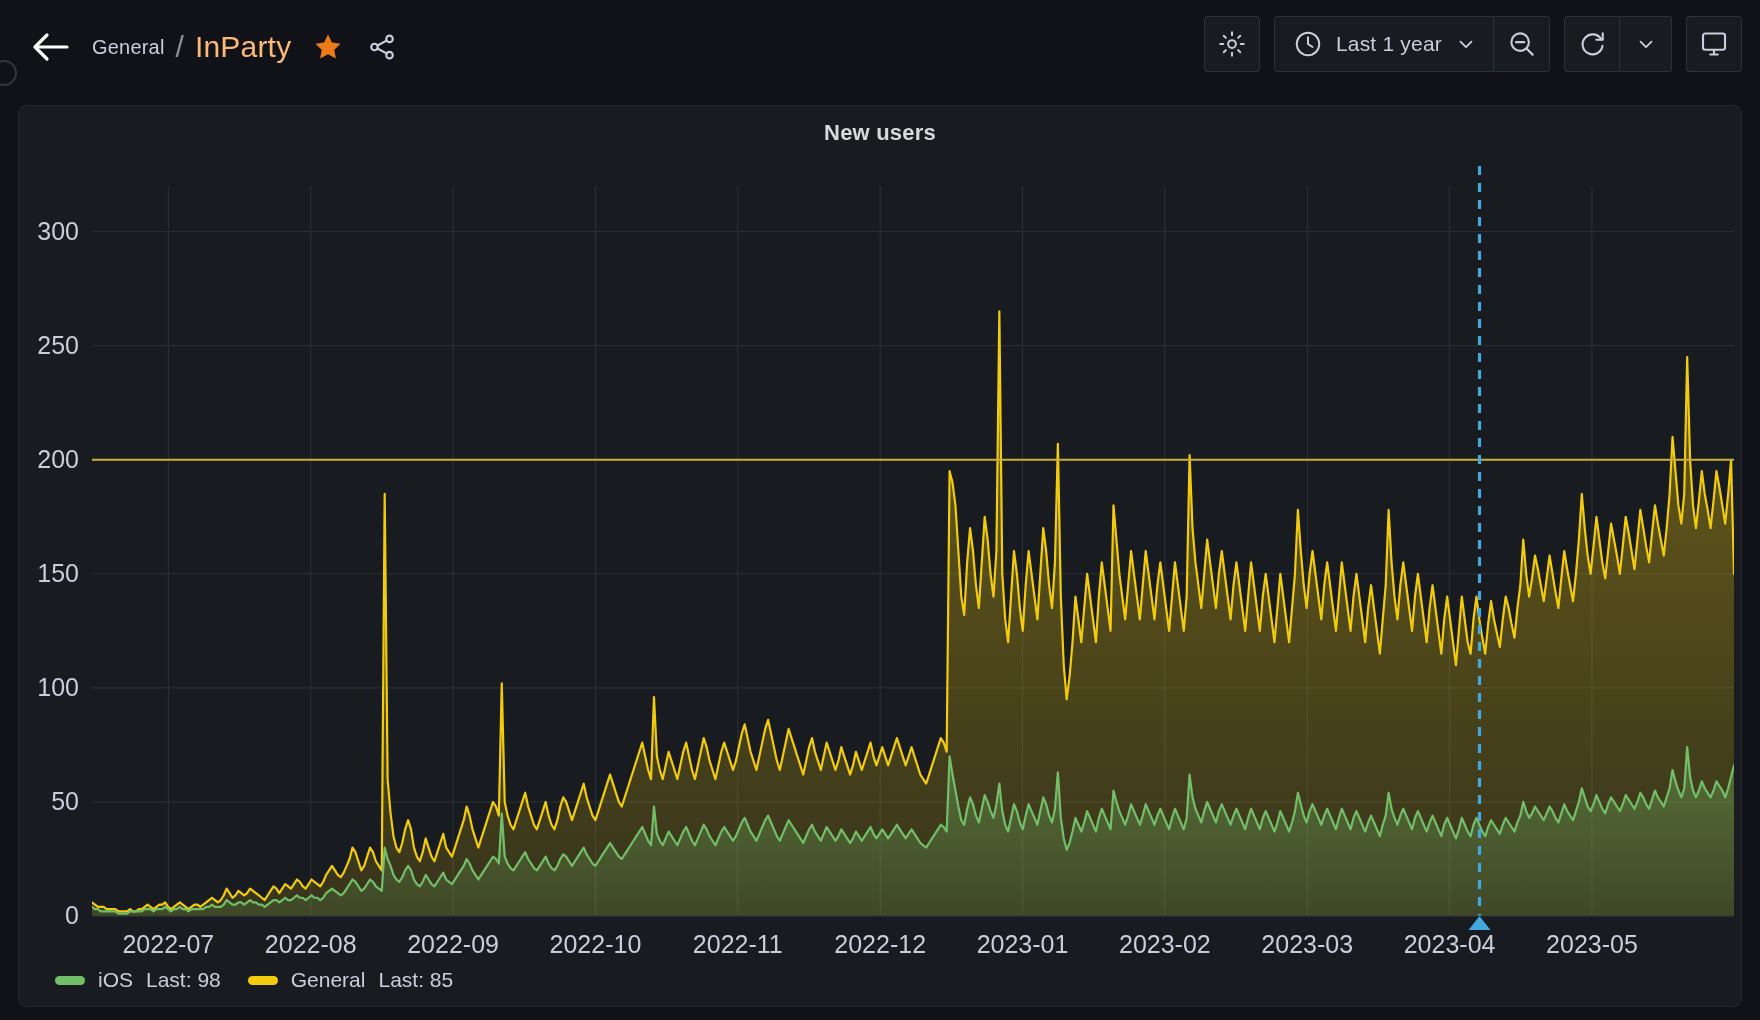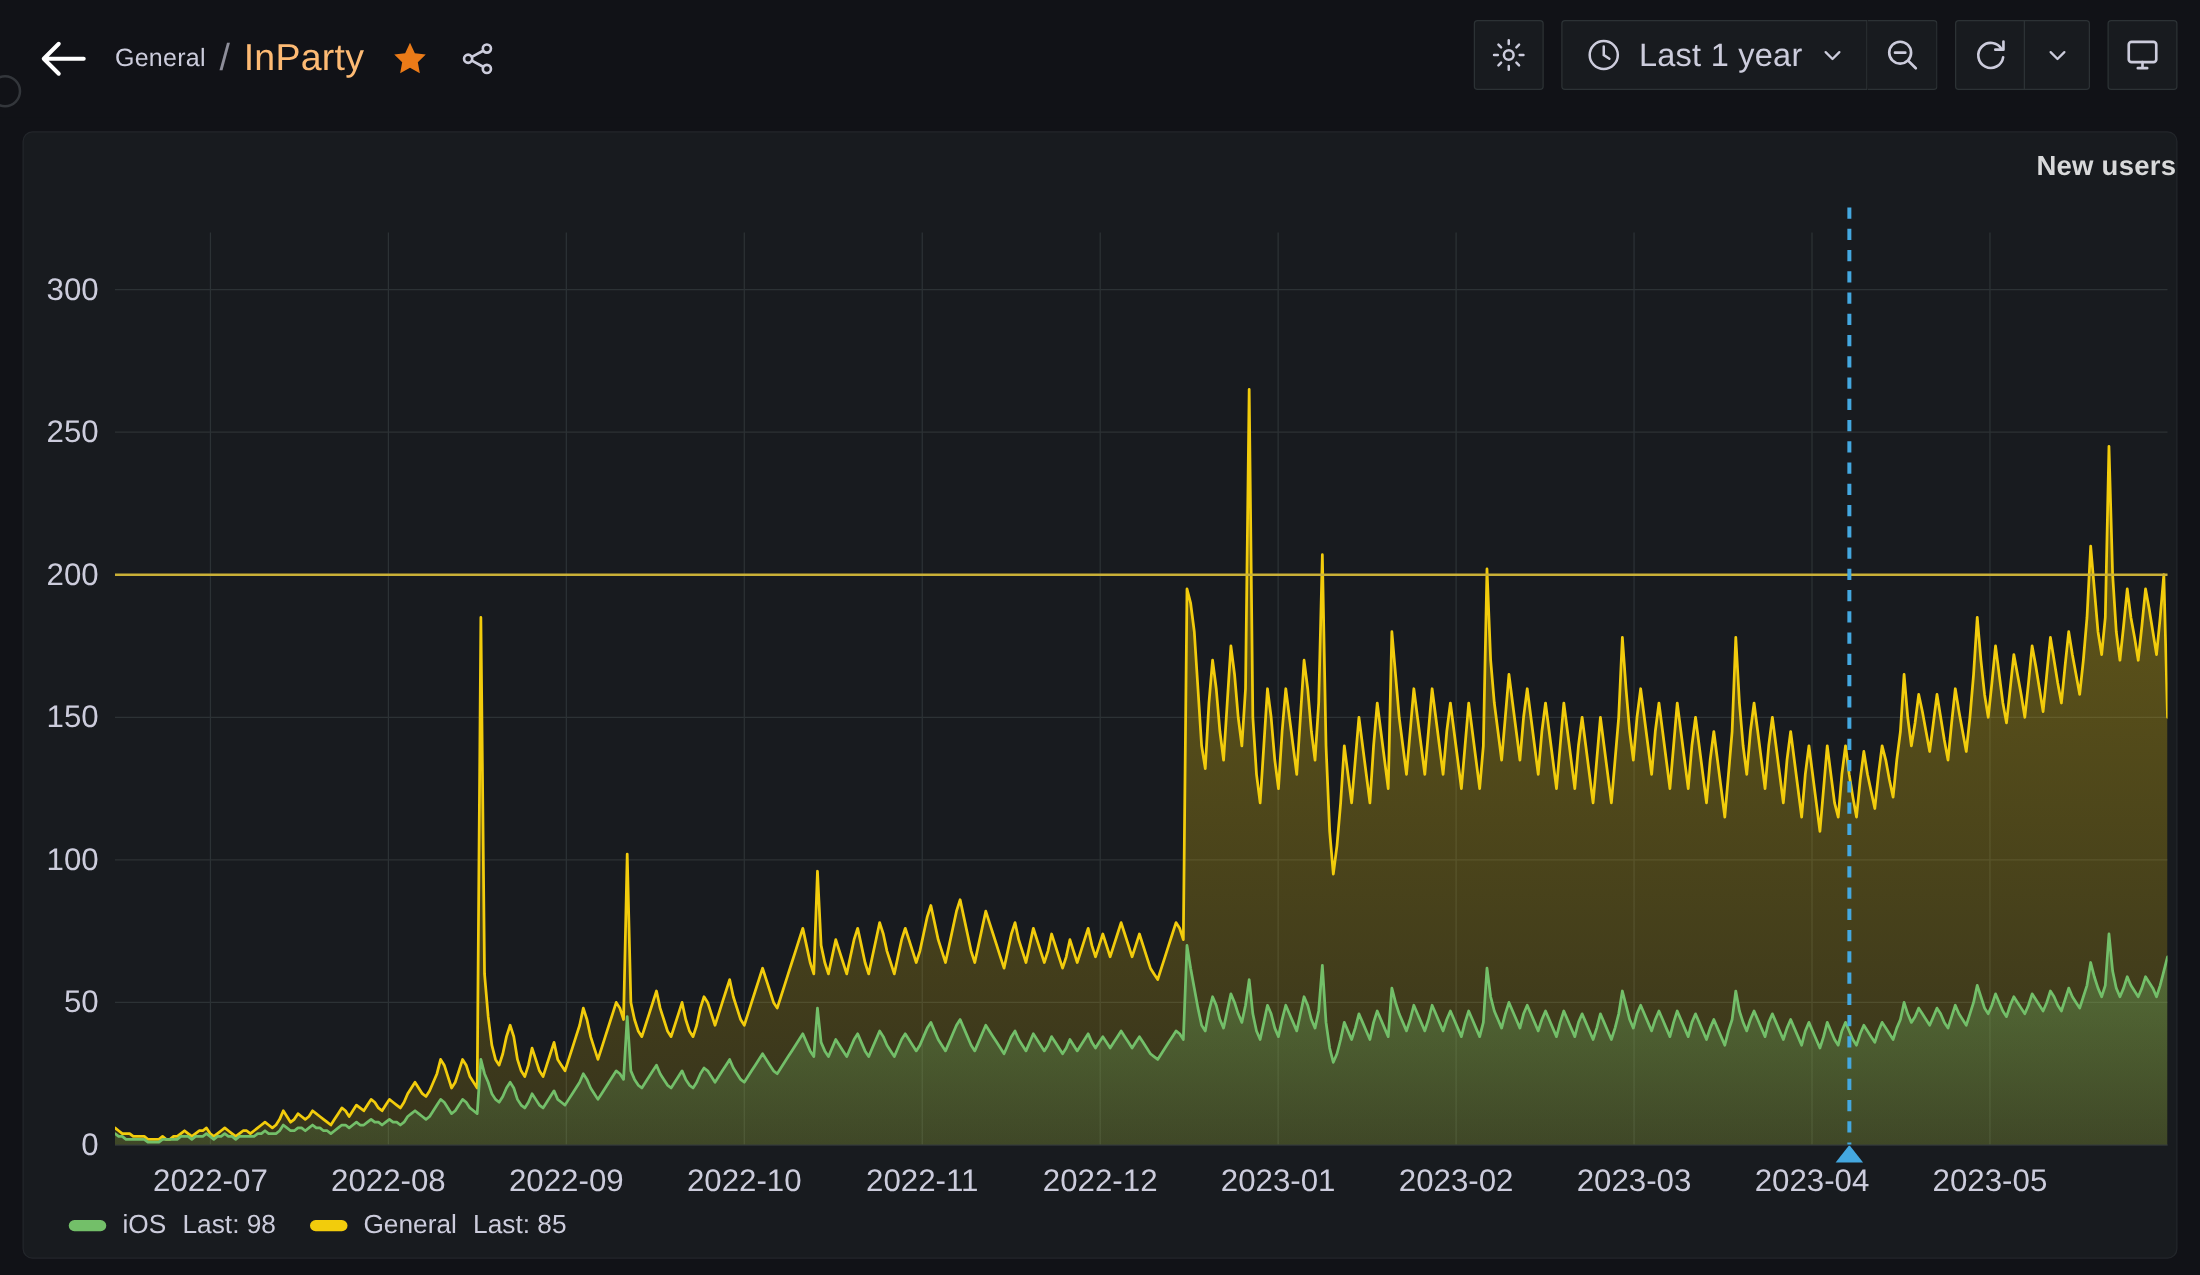--- a/index.html
+++ b/index.html
@@ -48,36 +48,36 @@
     color: #ccccdc;
   }
   .tb-sq { width: 56px; justify-content: center; cursor: pointer; }
   .tb-group { display: flex; align-items: center; gap: 0; }
   .tb-group .tb-box { border-radius: 0; border-left-width: 0; }
   .tb-group .tb-box:first-child { border-radius: 3px 0 0 3px; border-left-width: 1px; }
   .tb-group .tb-box:last-child { border-radius: 0 3px 3px 0; }
   #timepicker {
     padding: 0 16px 0 18px; gap: 13px; cursor: pointer;
   }
-  #timepicker .tp-label { font-size: 26px; color: #ccccdc; letter-spacing:.2px;}
+  #timepicker .tp-label { font-size: 21px; color: #ccccdc; letter-spacing:.2px;}
   .chev { display:flex; align-items:center; }
   .tb-narrow { width: 52px; justify-content:center; cursor:pointer;}
 
   
   #panel {
     position: absolute; left: 18px; top: 105px;
     width: 1724px; height: 902px;
     background: #181b1f;
     border: 1px solid #23262b;
     border-radius: 8px;
     overflow: hidden;
   }
   #panel-title {
     position: absolute; left: 0; top: 14px; width: 100%;
-    text-align: right;
+    text-align: center;
     font-size: 22px; font-weight: bold; color: #d8d9da;
     letter-spacing: .2px;
   }
   #plot-wrap { position: absolute; left: 0; top: 0; width: 1724px; height: 902px; }
   #legend {
     position: absolute; left: 36px; bottom: 14px;
     display: flex; align-items: center; gap: 27px;
   }
   .leg-item { display: flex; align-items: center; gap: 13px; cursor: pointer; }
   .leg-swatch { width: 30px; height: 9px; border-radius: 5px; display:block; }

